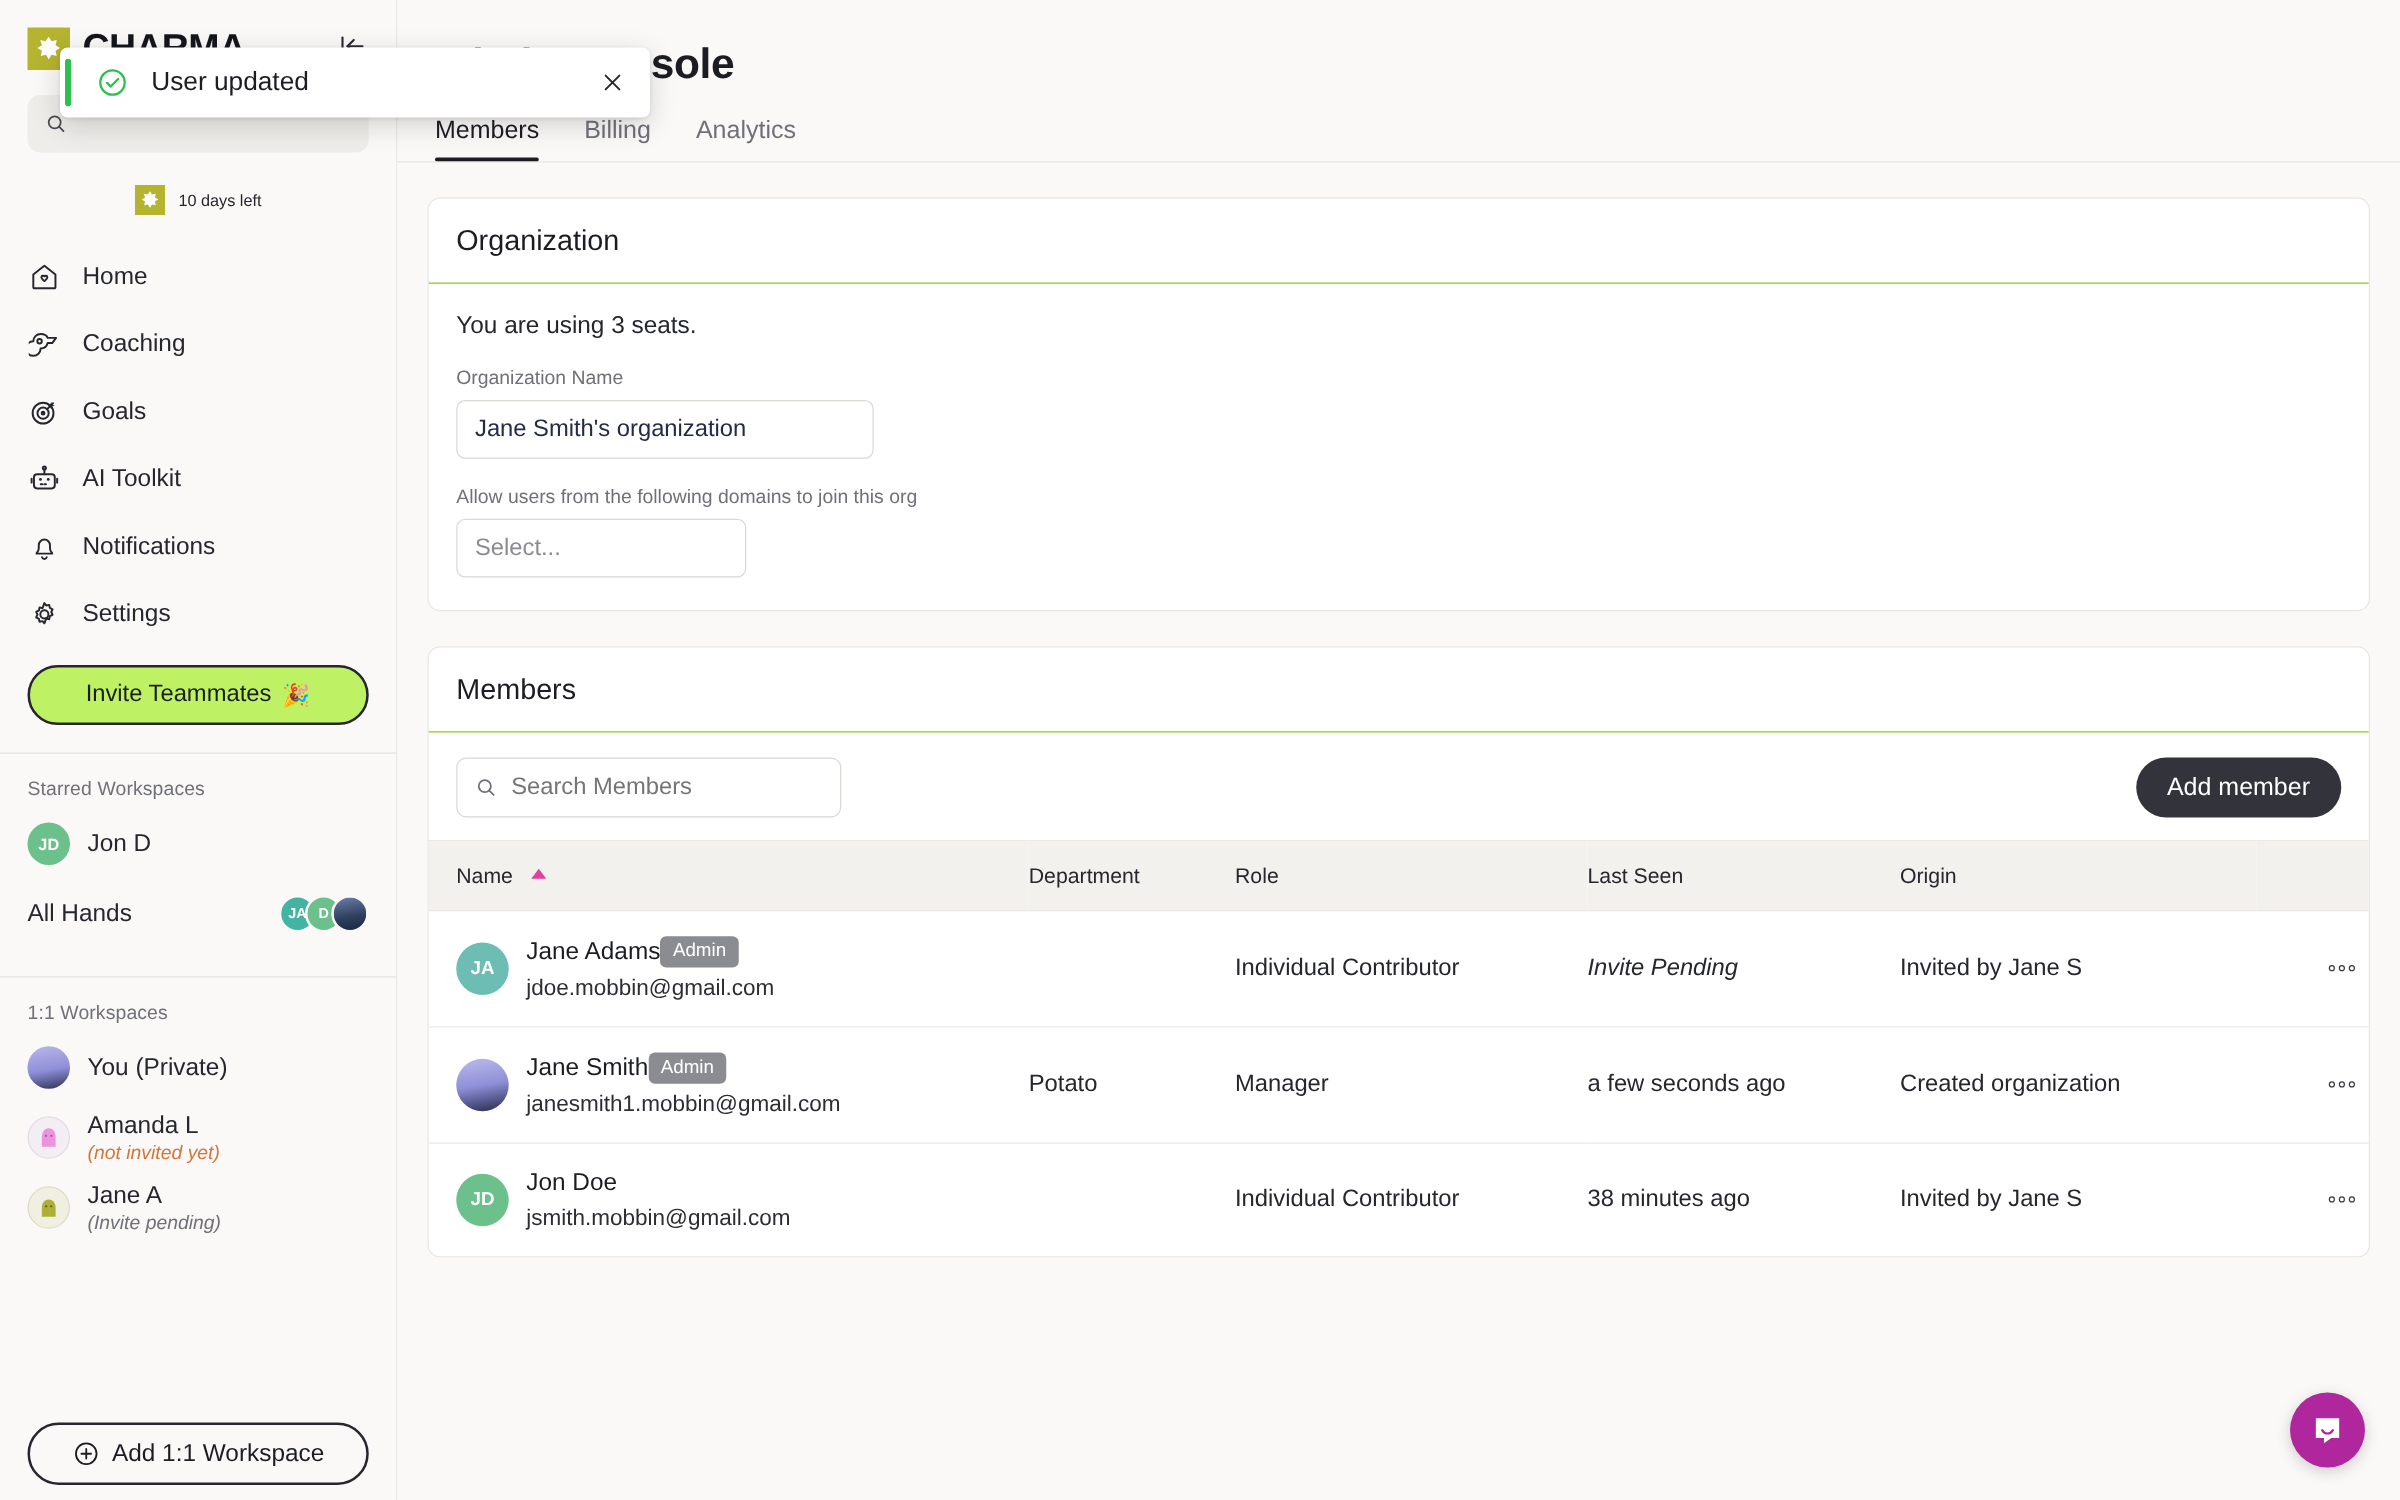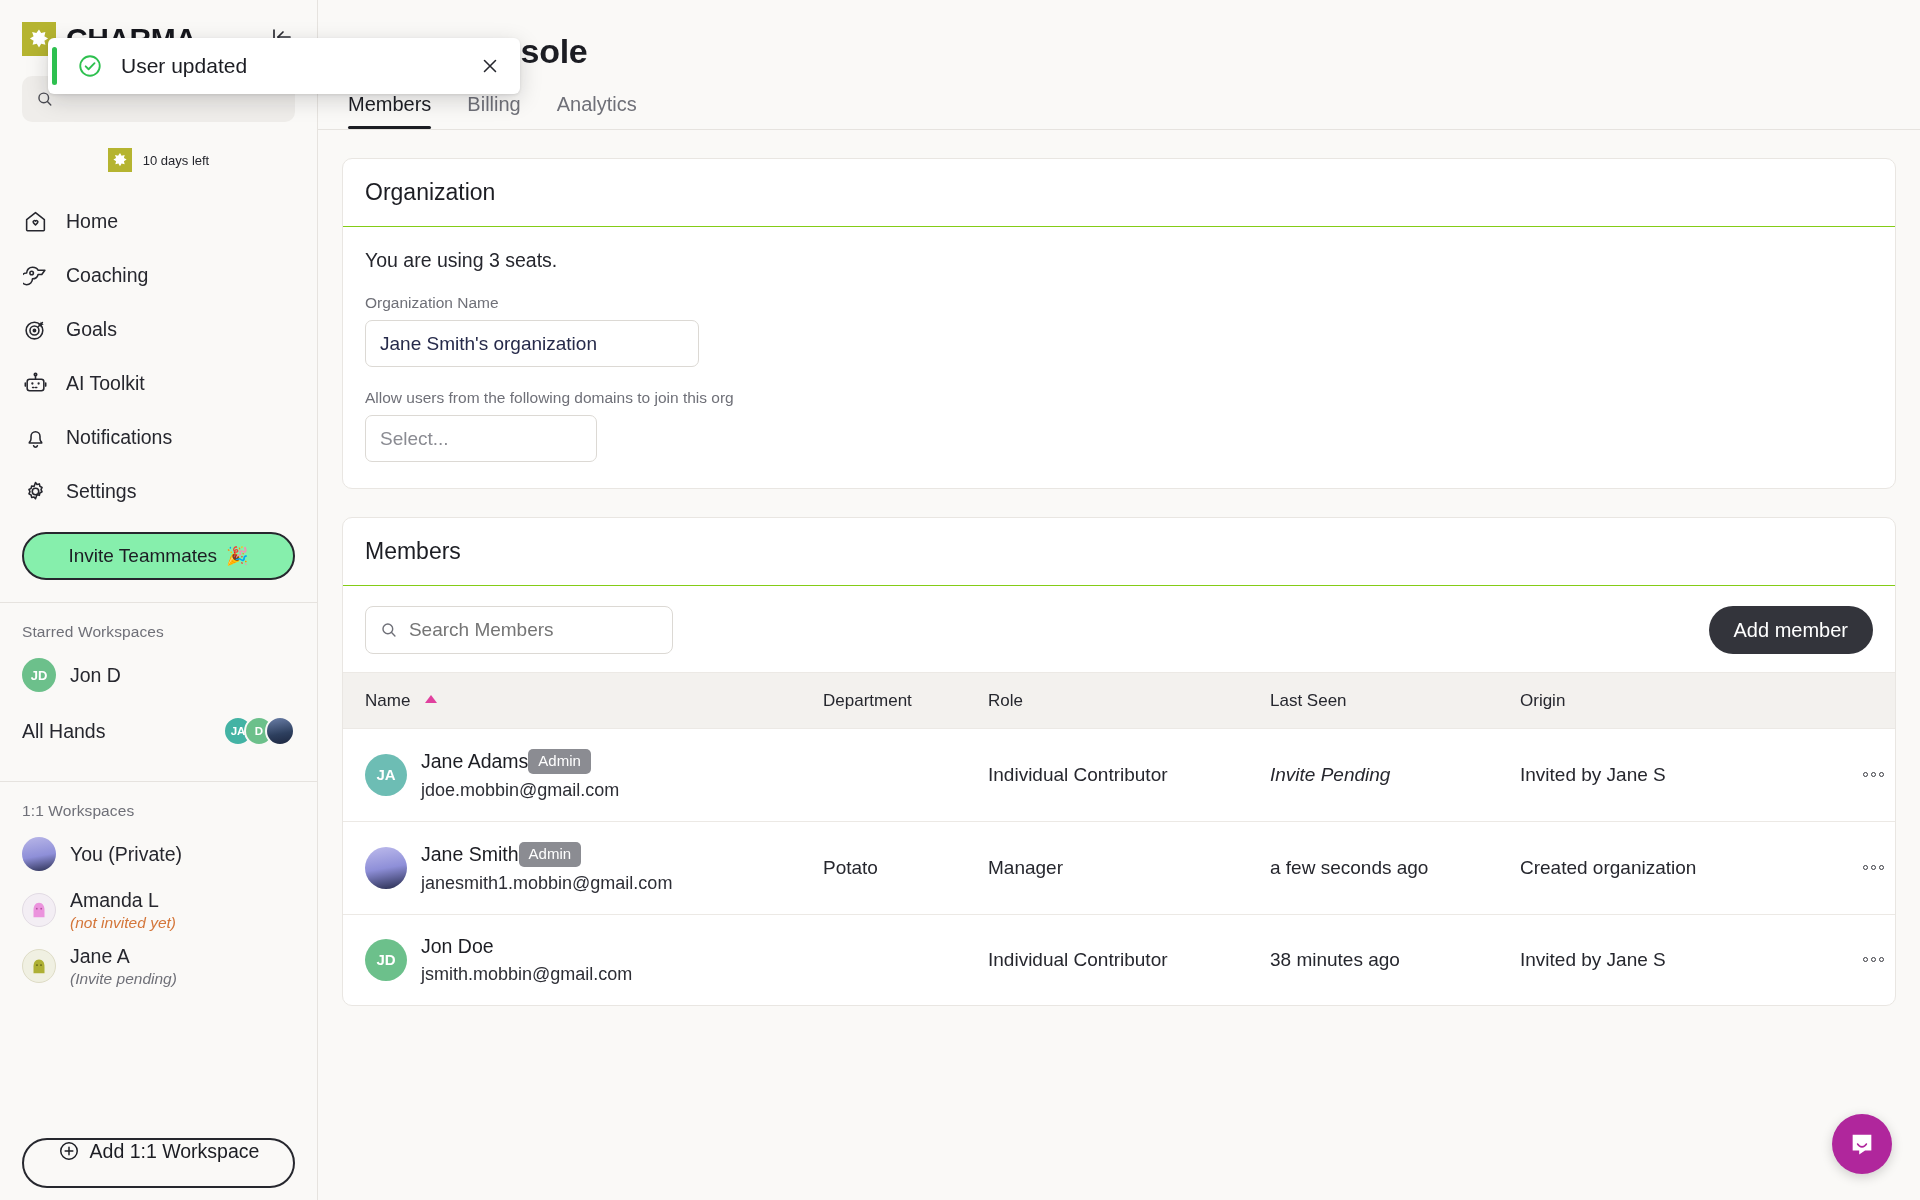--- a/index.html
+++ b/index.html
@@ -63,21 +63,21 @@
   .nav { margin-top: 18px; padding: 0 22px; }
   .nav-item {
     display: flex; align-items: center; gap: 18px;
     height: 54px; cursor: pointer; color: #26272e;
   }
   .nav-icon { width: 26px; height: 26px; flex: 0 0 26px; color: #26272e; display:flex; align-items:center; justify-content:center;}
   .nav-label { font-size: 19.5px; color: #26272e; }
 
   .invite-btn {
     margin: 14px 22px 0 22px; height: 48px; border-radius: 26px;
-    border: 2px solid #26272e; background: #86efac;
+    border: 2px solid #26272e; background: #bef264;
     display: flex; align-items: center; justify-content: center;
     gap: 9px; cursor: pointer;
   }
   .invite-btn span.lbl { font-size: 19px; color: #1c1d23; }
   .invite-btn span.emo { font-size: 18px; }
 
   .sb-divider { height: 1px; background: #e6e3df; margin: 22px 0 0 0; }
 
   .sec-title {
     font-size: 15.5px; color: #6f7078; padding: 20px 22px 6px 22px;
@@ -103,21 +103,21 @@
     width: 30px; height: 30px; border-radius: 50%;
     border: 2px solid #faf9f7; margin-left: -9px;
     display: flex; align-items: center; justify-content: center;
     font-size: 11.5px; font-weight: 600; color: #fff; overflow: hidden;
   }
   .ws-stack .st:first-child { margin-left: 0; }
 
   .add-ws-btn {
     position: absolute; left: 22px; right: 22px; bottom: 12px;
     height: 50px; border-radius: 26px; border: 2px solid #26272e;
-    background: #faf9f7; display: flex; 
+    background: #faf9f7; display: flex; align-items: center;
     justify-content: center; gap: 10px; cursor: pointer;
   }
   .add-ws-btn .lbl { font-size: 19.5px; color: #1c1d23; }
 
   
   .main {
     flex: 1 1 auto; height: 1200px; background: #faf9f7;
     display: flex; flex-direction: column; position: relative;
     overflow: hidden;
   }

